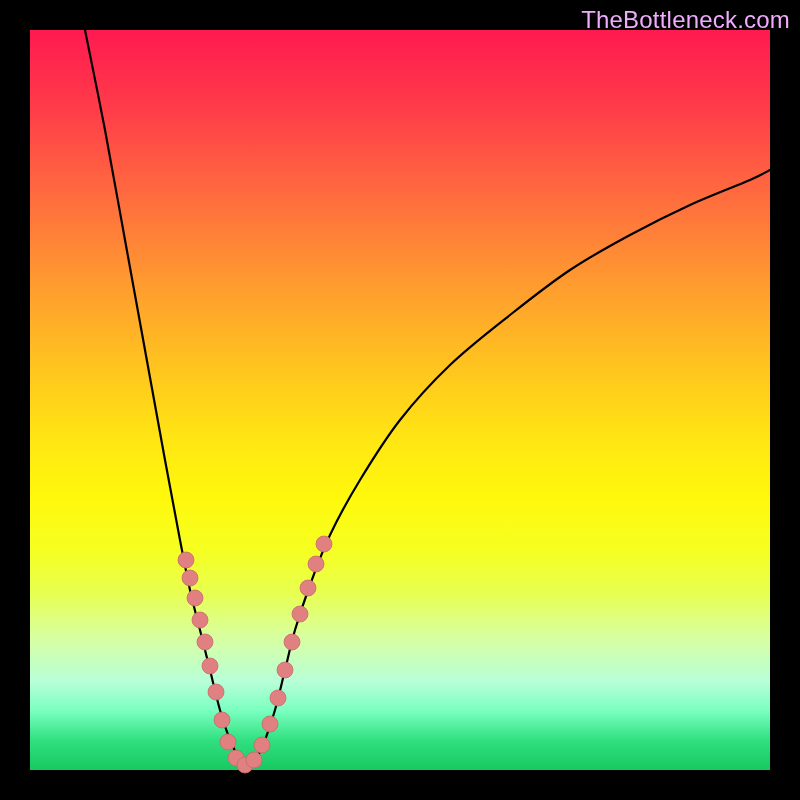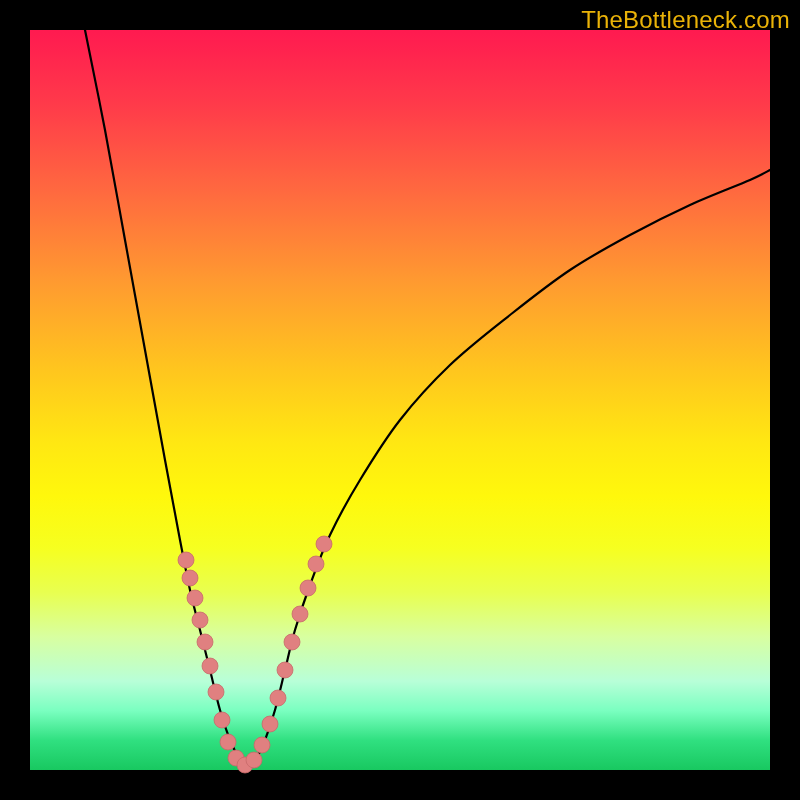--- a/index.html
+++ b/index.html
@@ -39,21 +39,21 @@
       #b8ffd8 88%,
       #7affc0 92%,
       #30e080 96%,
       #18c860 100%
     );
   }
   .watermark {
     position: absolute;
     top: 6px;
     right: 10px;
-    color: #eab308;
+    color: #f0abfc;
     font-size: 24px;
     font-weight: 500;
     letter-spacing: 0.2px;
     z-index: 5;
   }
   svg.curve {
     position: absolute;
     left: 0; top: 0;
     width: 740px;
     height: 740px;

